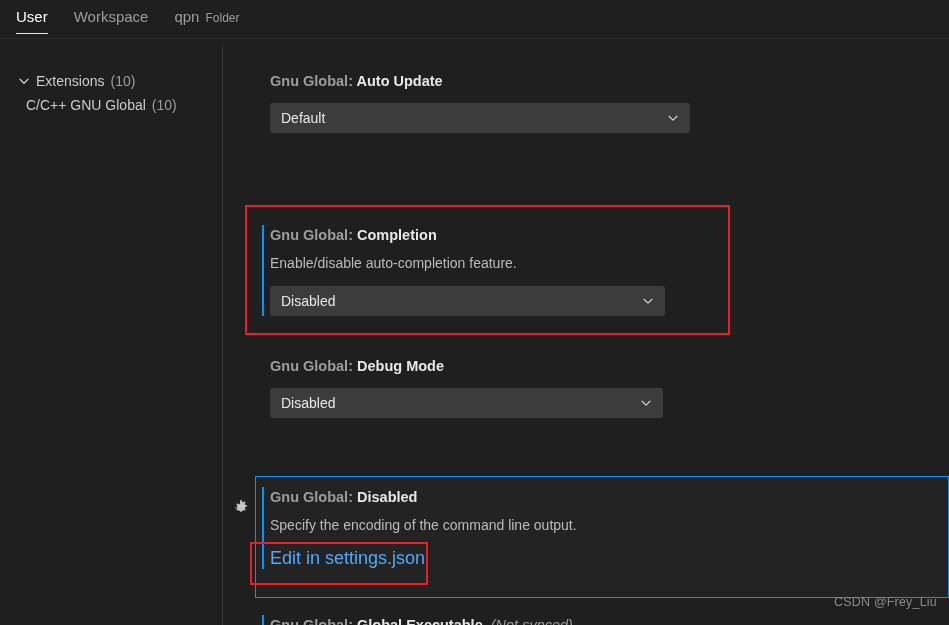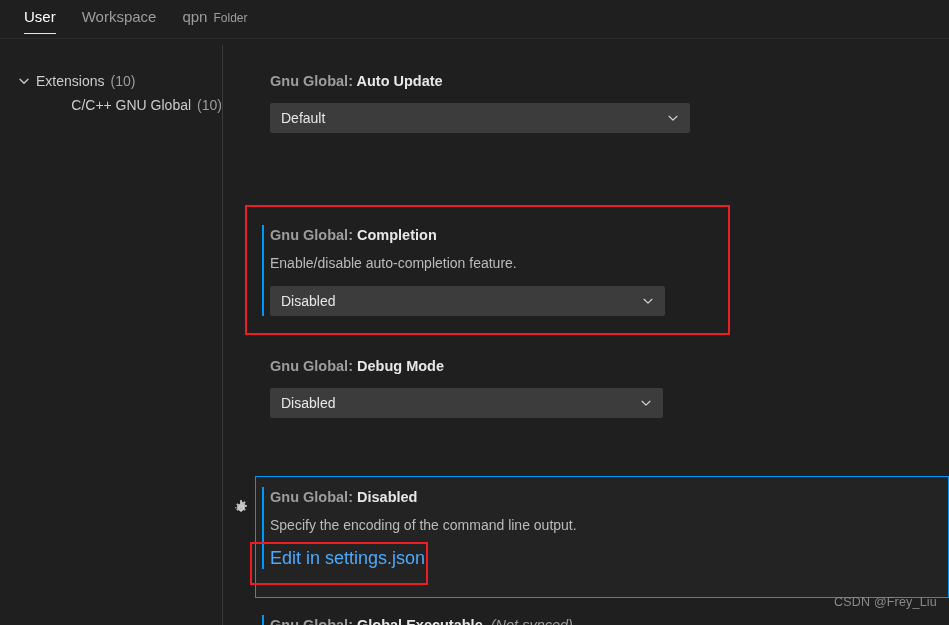--- a/index.html
+++ b/index.html
@@ -9,21 +9,21 @@
     font-family: "Liberation Sans", sans-serif;
     overflow: hidden;
   }
   #root { position: relative; width: 949px; height: 625px; background: #1f1f1f; }
 
   
   .tabbar {
     position: absolute; left: 0; top: 0; width: 949px; height: 39px;
     background: #1f1f1f;
     display: flex; align-items: flex-start;
-    padding-left: 24px;
+    padding-left: 16px;
   }
   .tabbar-underline {
     position: absolute; left: 0; top: 38px; width: 949px; height: 1px;
     background: #2b2b2b;
   }
   .tab {
     position: relative;
     font-size: 15px;
     color: #9d9d9d;
     padding: 8px 0 9px 0;
@@ -44,21 +44,21 @@
   .sidebar {
     position: absolute; left: 0; top: 49px; width: 222px; height: 586px;
     background: #1f1f1f;
     padding-top: 20px;
   }
   .toc-row {
     display: flex; align-items: center;
     height: 24px; font-size: 14px; color: #cccccc;
     padding-left: 16px; cursor: pointer; white-space: nowrap;
   }
-  .toc-row.child { padding-left: 26px; justify-content: flex-end; }
+  .toc-row.child { padding-left: 26px; }
   .chev {
     display: inline-block; width: 16px; height: 16px;
     margin-right: 4px; flex: 0 0 auto;
     position: relative;
   }
   .chev svg { display: block; }
   .toc-count { color: #9d9d9d; margin-left: 6px; }
   .divider-v {
     position: absolute; left: 222px; top: 45px; width: 1px; height: 580px;
     background: #3a3a3a;

